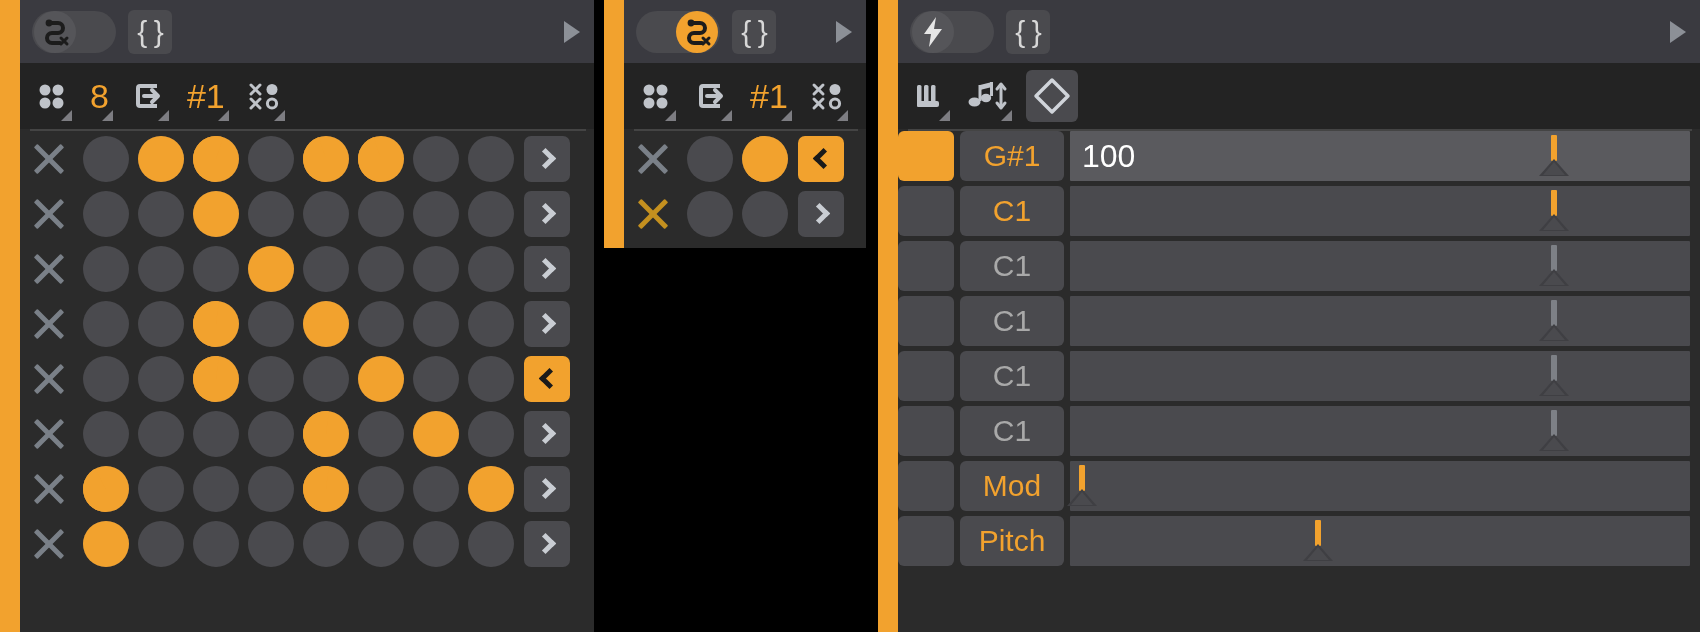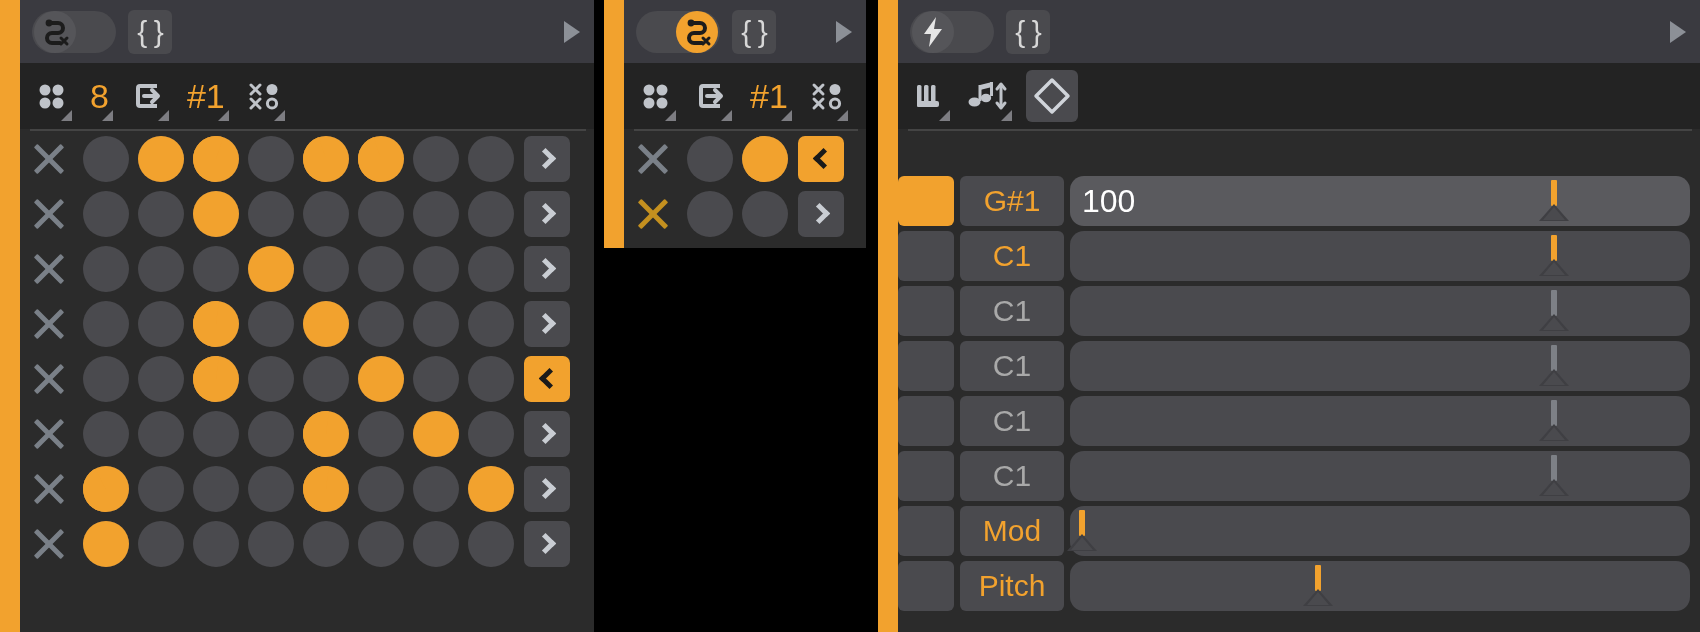--- a/index.html
+++ b/index.html
@@ -49,28 +49,28 @@
   .step .fill { position:absolute; inset:0; background:#f2a22e; }
 
   .arrowbtn { width:46px; height:46px; border-radius:7px; background:#4a4a4e; display:flex;
       align-items:center; justify-content:center; flex:0 0 auto; margin-left:6px; }
   .arrowbtn.sel { background:#f2a22e; }
   .chev { width:15px; height:15px; border-right:5px solid #c9cdd3; border-bottom:5px solid #c9cdd3; transform:rotate(-45deg); margin-left:-4px;}
   .chev.left { transform:rotate(135deg); margin-left:4px; }
   .arrowbtn.sel .chev { border-color:#1a1a1a; }
 
   
-  .rows { flex:1 1 auto; display:flex; flex-direction:column; gap:5px; padding:0 10px 0 0;margin-top:45px;}
+  .rows { flex:1 1 auto; display:flex; flex-direction:column; gap:5px; padding:0 10px 0 0;}
   .nrow { display:flex; align-items:stretch; height:50px; flex:0 0 auto; gap:6px; }
   .swatch { width:56px; border-radius:6px; background:#4a4a4e; flex:0 0 auto; }
   .swatch.on { background:#f2a22e; }
   .notebtn { width:104px; border-radius:6px; background:#4a4a4e; display:flex; align-items:center;
       justify-content:center; color:#a9a9a9; font-size:30px; flex:0 0 auto; }
   .notebtn.acc { color:#f2a22e; }
-  .slider { flex:1 1 auto; border-radius:14px; background:#4a4a4e; position:relative; overflow:visible; }
+  .slider { flex:1 1 auto; border-radius:1px; background:#4a4a4e; position:relative; overflow:visible; }
   .slider.hl { background:#5a5a5e; }
   .slider .val { position:absolute; left:12px; top:50%; transform:translateY(-50%); color:#fff; font-size:32px; }
   .handle { position:absolute; top:0; bottom:-10px; width:2px; transform:translateX(-50%); }
   .handle .stem { position:absolute; left:50%; top:4px; width:6px; height:26px; transform:translateX(-50%);
         background:#7d8086; border-radius:1px; }
   .handle.acc .stem { background:#f2a22e; }
   .handle .tri { position:absolute; left:50%; top:28px; transform:translateX(-50%); width:0;height:0;
         border-left:15px solid transparent; border-right:15px solid transparent; border-bottom:17px solid #3f3f43; }
   .handle .tri2 { position:absolute; left:50%; top:31px; transform:translateX(-50%); width:0;height:0;
         border-left:11px solid transparent; border-right:11px solid transparent; border-bottom:13px solid #4a4a4e; }

